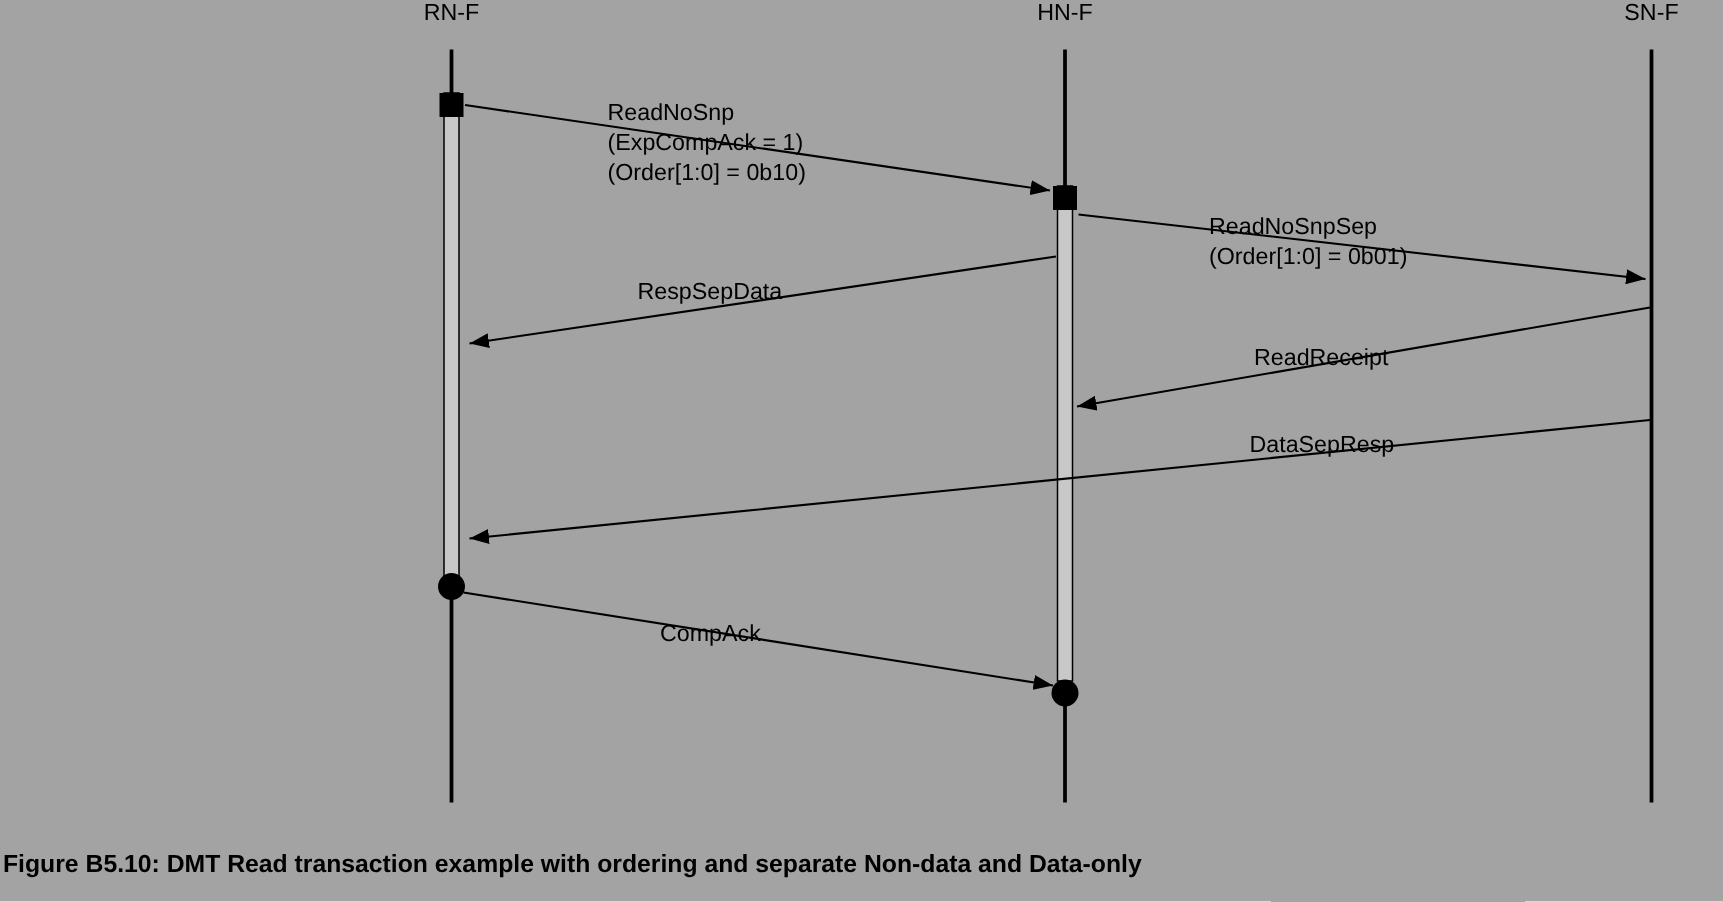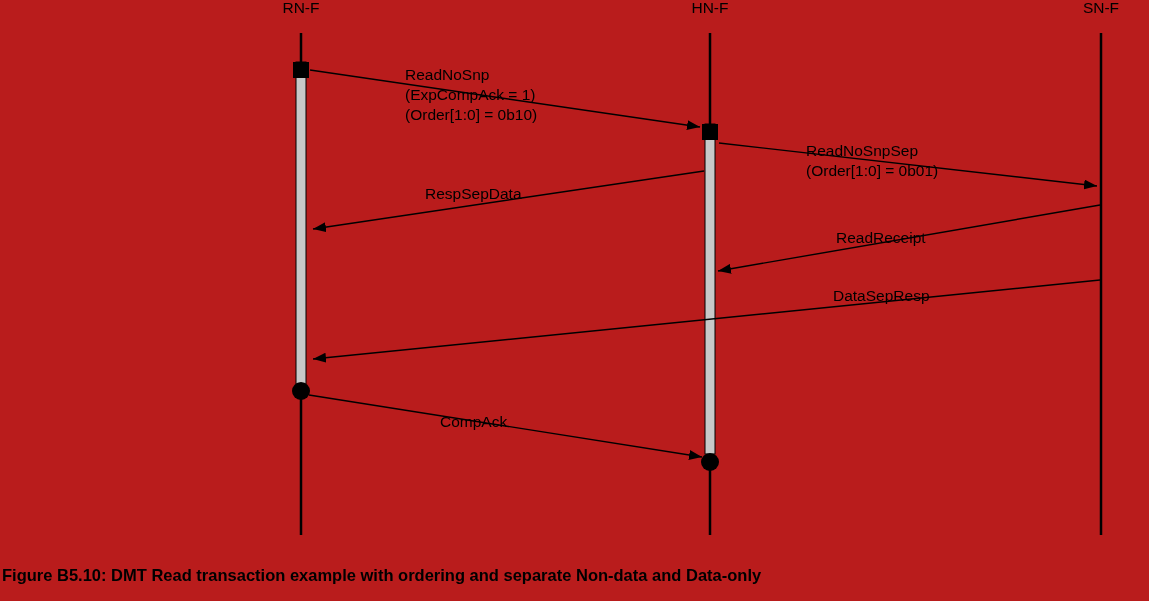--- a/index.html
+++ b/index.html
@@ -4,21 +4,21 @@
 <style>
   html, body {
     margin: 0;
     padding: 0;
     background: #ffffff;
   }
   .stage {
     position: relative;
     width: 1149px;
     height: 601px;
-    background: #b91c1c;
+    background: #a3a3a3;
     overflow: hidden;
     font-family: "Liberation Sans", "DejaVu Sans", sans-serif;
   }
   svg { display: block; }
   .lifeline {
     stroke: #000000;
     stroke-width: 2.5;
   }
   .activation {
     fill: #c8c8c8;

